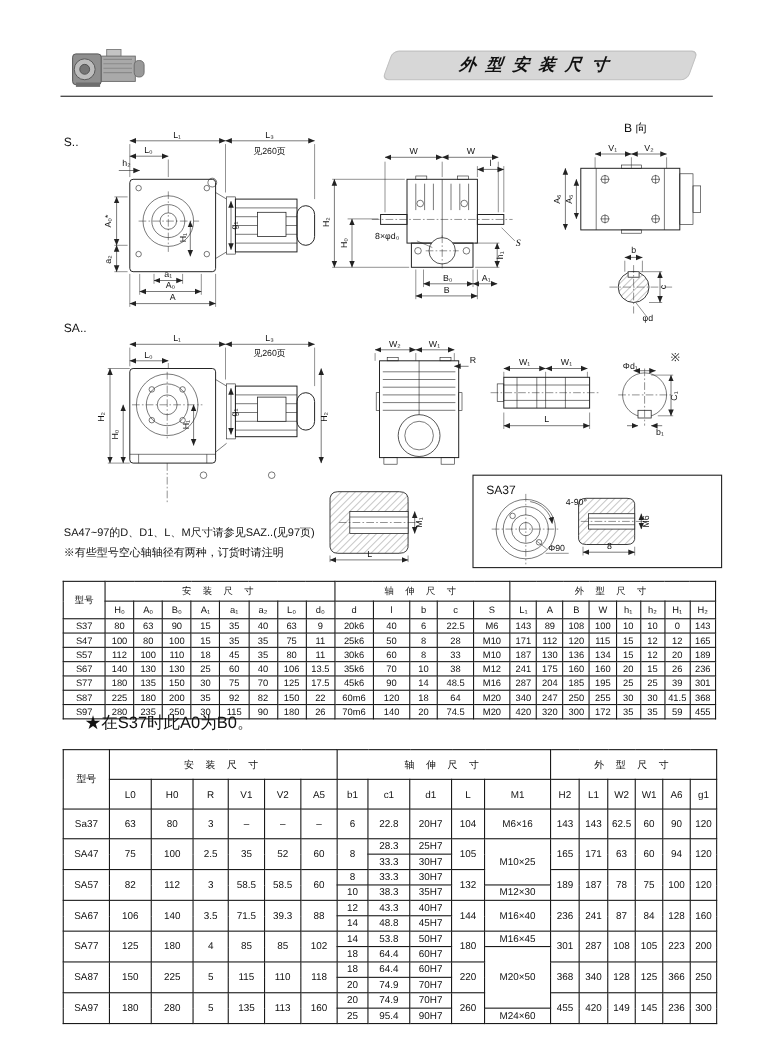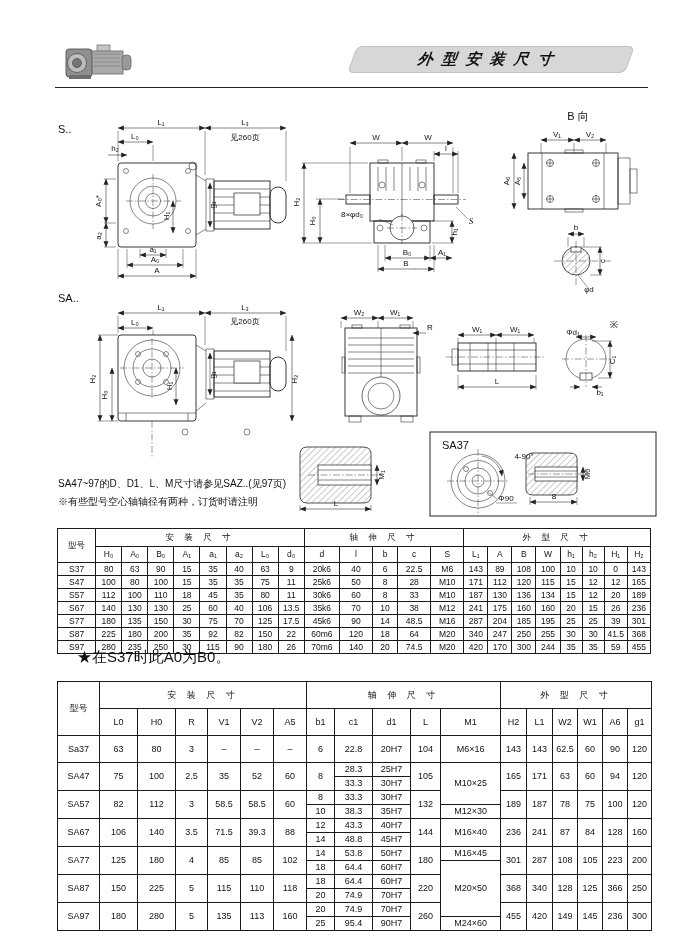--- a/index.html
+++ b/index.html
@@ -638,23 +638,23 @@
           <td>115</td>
           <td>90</td>
           <td>180</td>
           <td>26</td>
           <td>70m6</td>
           <td>140</td>
           <td>20</td>
           <td>74.5</td>
           <td>M20</td>
           <td>420</td>
-          <td>170</td>
+          <td>320</td>
           <td>300</td>
-          <td>244</td>
+          <td>172</td>
           <td>35</td>
           <td>35</td>
           <td>59</td>
           <td>455</td>
         </tr>
       </tbody>
   </table>
   <div class="footnote">★在S37时此A0为B0。</div>
 
   <table class="dims" id="t2">

